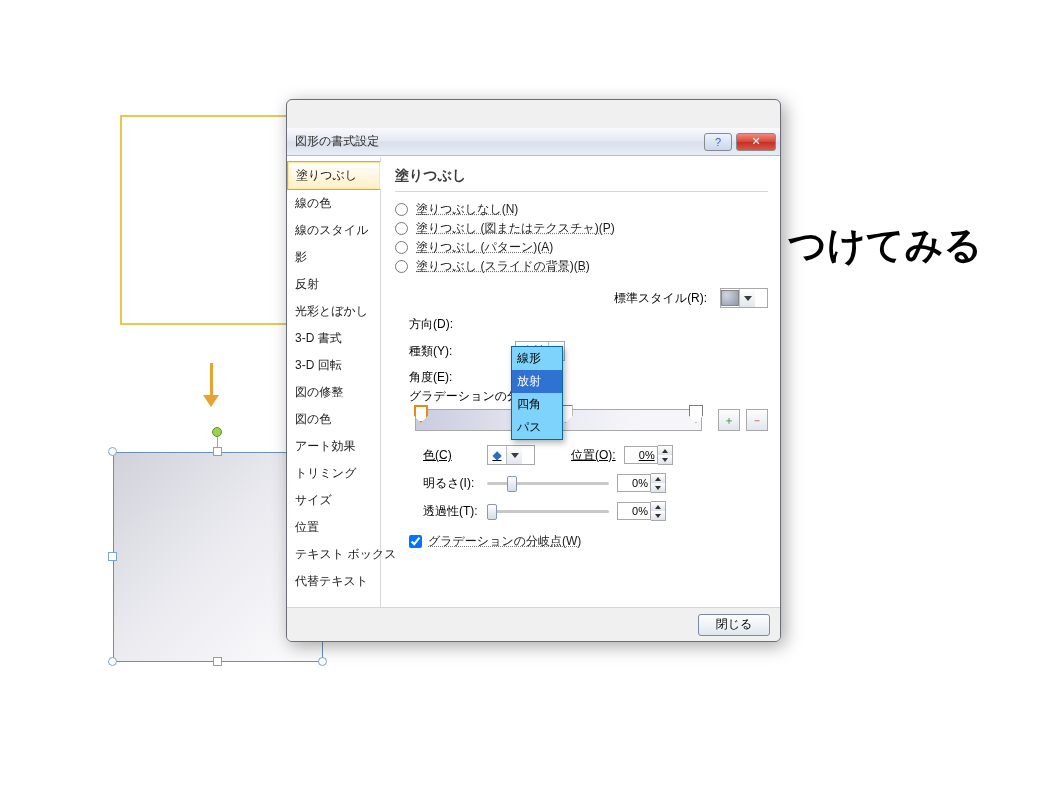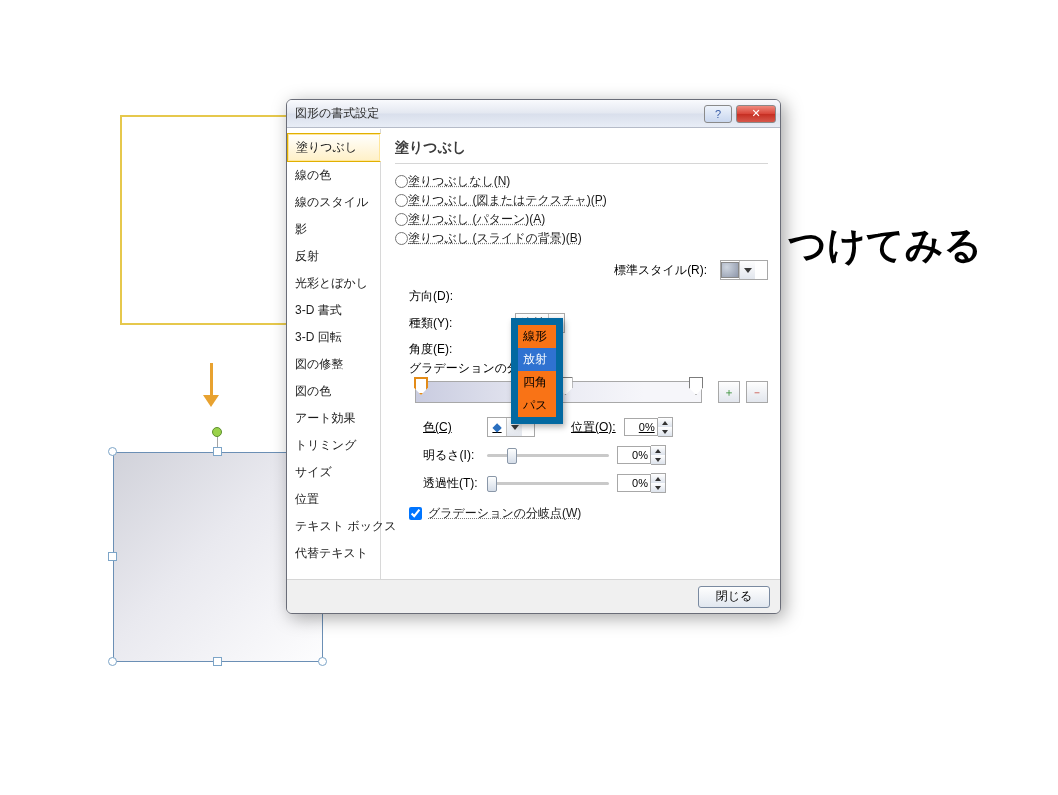--- a/index.html
+++ b/index.html
@@ -65,55 +65,56 @@
     border-radius: 6px;
     overflow: hidden;
     background: #f0f0f0;
   }
   .titlebar {
     height: 28px;
     display: flex; align-items: center; justify-content: space-between;
     padding: 0 4px 0 8px;
     background: linear-gradient(#f9fafd,#e4e8f1 48%,#d9dfec 52%,#e8edf6);
     border-bottom: 1px solid #b5bbc8;
+    margin-top: 28px;
   }
   .titlebar .title { color: #2b2b2b; font-size: 12px; }
   .tb-buttons { display: flex; gap: 4px; }
   .tb-btn { width: 28px; height: 18px; border-radius: 3px; border:1px solid #8a8a8a;
     display:flex;align-items:center;justify-content:center; font-size:11px; cursor:pointer; }
   .tb-help { background: linear-gradient(#eef3fb,#c9d7ef); color:#3a5ea8; }
   .tb-close { width: 40px; background: linear-gradient(#ef8a7e,#d9463a 48%,#c62f23 52%,#d7584c); color:#fff; }
   .dlg-body { display:flex; background:#fff; border-top:1px solid #fff; }
   .sidebar {
     width: 94px; background:#fff; border-right:1px solid #d8d8d8; padding: 4px 0 12px 0;
   }
   .sb-item { padding: 5px 8px; color:#1a1a1a; cursor:pointer; white-space:nowrap; font-size:12px; }
   .sb-item.active { background:#fff; border:1px solid #e1b000; border-right:1px solid #fff;
      margin-right:-1px; box-shadow: inset 0 0 0 1px #ffe69a; background:linear-gradient(#fff,#fff0c6);}
   .panel { flex:1; padding: 10px 12px 12px 14px; max-height: 408px; }
   .panel-title { font-size: 14px; font-weight:bold; color:#3a3a3a; border-bottom:1px solid #d6d6d6;
     padding-bottom:6px; margin-bottom:8px;}
-  .radio-row { display:flex; align-items:center; gap:0; padding: 1px 0; font-size:12px; }
+  .radio-row { display:flex; align-items:center; gap:8px; padding: 1px 0; font-size:12px; }
   .radio-row input { margin: 0; }
   .ul-link { color:#1a1a1a; text-decoration: underline dotted #7a7a7a; cursor:default; }
   .ctrl-row { display:flex; align-items:center; gap:8px; margin-top: 8px; font-size:12px;}
   .ctrl-row .lbl { width: 98px; text-align:left; }
   .combo {
     display:inline-flex; align-items:center; height:20px; border:1px solid #a8a8a8; background:#fff;
     min-width: 48px; position:relative;
   }
   .combo .val { padding: 0 4px; font-size:12px; }
   .combo .drop { width:16px; height:18px; border-left:1px solid #c1c1c1;
     display:flex;align-items:center;justify-content:center; background:linear-gradient(#fefefe,#e2e6ed);}
   .drop .tri { width:0;height:0;border-left:4px solid transparent;border-right:4px solid transparent;
     border-top:5px solid #3a3a3a; }
   .color-swatch { width:18px;height:16px; background: radial-gradient(circle at 30% 30%, #cfd6e0, #8e97aa); border:1px solid #888; }
   .dropdown-list {
-    position:absolute; left: 130px; top: 189px; width:52px; background:#f97316;
-    border:7px solid #0369a1; box-shadow: 2px 3px 6px rgba(0,0,0,.3); z-index: 5;
+    position:absolute; left: 130px; top: 189px; width:52px; background:#7dd3fc;
+    border:1px solid #0369a1; box-shadow: 2px 3px 6px rgba(0,0,0,.3); z-index: 5;
   }
   .dd-item { padding:3px 5px; font-size:12px; cursor:pointer;}
   .dd-item.sel { background:#2f72d1; color:#fff;}
   .grad-bar {
     height: 22px; border:1px solid #a8a8a8;
     background: linear-gradient(90deg, #c9cce0 0%, #e8e9f2 45%, #f6f6fa 80%);
     position:relative; flex:1;
   }
   .grad-stop {
     position:absolute; top:-5px; width:14px; height:32px; cursor:pointer;

